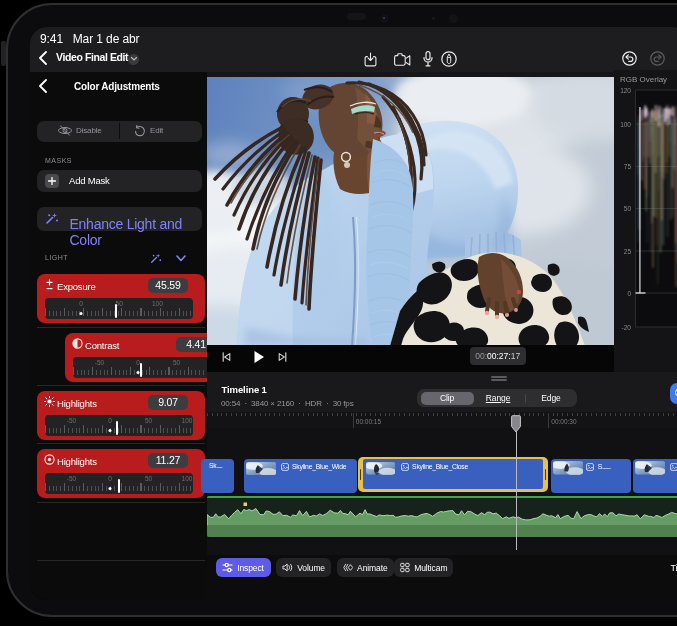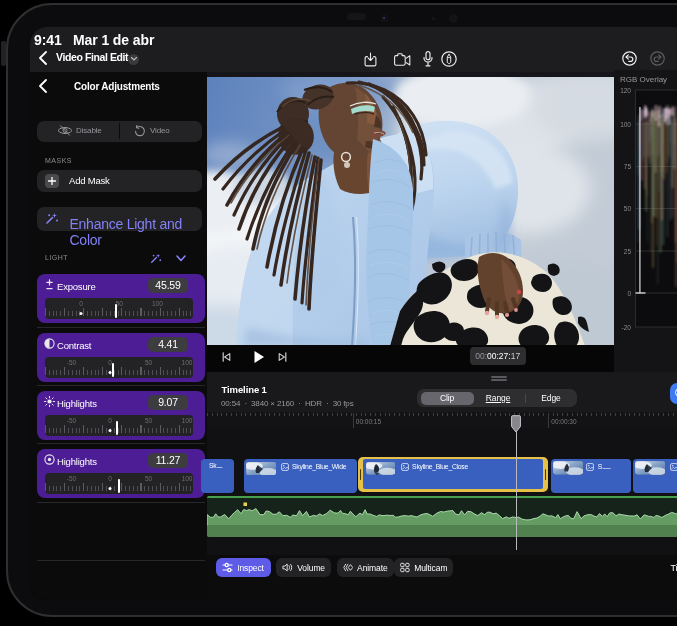--- a/index.html
+++ b/index.html
@@ -6,26 +6,26 @@
   html,body { width:677px; height:626px; background:#000; overflow:hidden; }
   body { font-family:"Liberation Sans", sans-serif; position:relative; }
   .abs { position:absolute; }
   #device { position:absolute; left:6px; top:3px; width:720px; height:614px;
     background:#0c0c0e; border:2px solid #2f2f31; border-radius:46px; }
   #btn-side { position:absolute; left:-7px; top:36px; width:5px; height:25px; background:#222224; border-radius:2px; }
   #screen { position:absolute; left:22px; top:22px; width:660px; height:573px;
     background:#000; border-radius:17px; overflow:hidden; font-family:"Liberation Sans", sans-serif; }
   
   #topbar { position:absolute; left:0; top:0; width:660px; height:45px; background:#1d1d1f; }
-  #status { position:absolute; left:4px; top:4.5px; color:#fff; font-size:14px; font-weight:bold; letter-spacing:-0.1px; }
+  #status { position:absolute; left:10px; top:4.5px; color:#fff; font-size:12px; font-weight:normal; letter-spacing:-0.1px; }
   
   #lpanel { position:absolute; left:0; top:45px; width:177px; height:528px; background:#0b0b0c; }
   .pbtn { background:#232325; border-radius:7px; position:absolute; }
   .graysm { color:#8e8e93; font-size:7px; letter-spacing:0.5px; position:absolute; }
-  .card { position:absolute; left:7px; width:168px; height:49px; background:#4c1d95; border-radius:8px; }
+  .card { position:absolute; left:7px; width:168px; height:49px; background:#b91c1c; border-radius:8px; }
   .divl { position:absolute; left:7px; width:168px; height:1px; background:#28282a; }
   .slbl { position:absolute; left:20px; top:6.5px; color:#fff; font-size:9.5px; letter-spacing:-0.2px; }
   .sico { position:absolute; left:7px; top:5px; width:11px; height:11px; color:#e8e8ea; }
   .vbox { position:absolute; right:17px; top:3.5px; width:40px; height:15px; background:#3d3d40; border-radius:5px;
           color:#fff; font-size:10.5px; letter-spacing:-0.2px; text-align:center; line-height:15px; }
   .ruler { position:absolute; left:7.5px; top:23.5px; width:148px; height:21px; background:#232326; border-radius:4px; overflow:hidden; }
   .ticks { position:absolute; left:0; bottom:3px; width:100%; height:4.5px;
      background:repeating-linear-gradient(90deg,#4e4e53 0px,#4e4e53 1px,transparent 1px,transparent 3.82px); }
   .ticksM { position:absolute; left:0; bottom:3px; width:100%; height:8px;
      background:repeating-linear-gradient(90deg,#5a5a60 0px,#5a5a60 1px,transparent 1px,transparent 19.1px); }
@@ -102,21 +102,21 @@
       <svg class="abs" style="left:27px;top:98px" width="16" height="11" viewBox="0 0 16 11">
         <path d="M1 5.5 C4 1.5 12 1.5 15 5.5 C12 9.5 4 9.5 1 5.5 Z" stroke="#95959a" stroke-width="1" fill="none"></path>
         <circle cx="8" cy="5.5" r="2" stroke="#95959a" stroke-width="1" fill="none"></circle>
         <path d="M3.5 0.8 L12.5 10.2" stroke="#95959a" stroke-width="1" stroke-linecap="round"></path>
       </svg>
       <div class="abs" style="left:46px;top:99px;font-size:8px;letter-spacing:-0.15px;color:#95959a;">Disable</div>
       <svg class="abs" style="left:104px;top:98px" width="12" height="12" viewBox="0 0 12 12">
         <path d="M2.6 2.4 C5.5 0.4 9.6 1.9 10.3 5.2 C11 8.5 8.2 11 5.5 10.6 C3.2 10.3 1.6 8.5 1.6 6.2" stroke="#95959a" stroke-width="1.1" fill="none" stroke-linecap="round"></path>
         <path d="M2.9 0.3 L2.4 2.8 L4.9 3.3" stroke="#95959a" stroke-width="1.1" fill="none" stroke-linecap="round" stroke-linejoin="round"></path>
       </svg>
-      <div class="abs" style="left:120px;top:99px;font-size:8px;letter-spacing:-0.15px;color:#95959a;">Video</div>
+      <div class="abs" style="left:120px;top:99px;font-size:8px;letter-spacing:-0.15px;color:#95959a;">Edit</div>
       <div class="graysm" style="left:15px;top:129.5px;">MASKS</div>
 
       <div class="pbtn" style="left:6.5px;top:142.5px;width:165px;height:22.5px;"></div>
       <div class="abs" style="left:14.5px;top:147px;width:14px;height:14px;background:#4a4a4d;border-radius:4px;"></div>
       <svg class="abs" style="left:17.5px;top:150px" width="8" height="8" viewBox="0 0 8 8">
             <path d="M4 0.5 V7.5 M0.5 4 H7.5" stroke="#fff" stroke-width="1.3" stroke-linecap="round"></path>
           </svg>
       <div class="abs" style="left:39px;top:148px;font-size:9.5px;letter-spacing:-0.2px;color:#fff;">Add Mask</div>
 
       <div class="pbtn" style="left:6.5px;top:179.5px;width:165px;height:24.5px;"></div>
@@ -152,21 +152,21 @@
   <div class="ruler">
     <div class="ticks"></div>
               <div class="ticksM"></div>
     <div class="rlab" style="left:36.5px;">0</div>
               <div class="rlab" style="left:74.7px;">50</div>
               <div class="rlab" style="left:112.9px;">100</div>
     <div class="rdot" style="left:36.5px;"></div>
     <div class="rmark" style="left:71.3px;"></div>
   </div>
 </div>
-<div class="card" style="top:306px;">
+<div class="card" style="top:306px;margin-left:28px;">
   <svg class="sico" viewBox="0 0 11 11">
               <circle cx="5.5" cy="5.5" r="4.6" stroke="#e8e8ea" stroke-width="1.1" fill="none"></circle>
               <path d="M5.5 0.9 A4.6 4.6 0 0 0 5.5 10.1 Z" fill="#e8e8ea"></path>
             </svg>
   <div class="slbl">Contrast</div>
   <div class="vbox">4.41</div>
   <div class="ruler">
     <div class="ticks"></div>
               <div class="ticksM"></div>
     <div class="rlab" style="left:27px;">-50</div>

